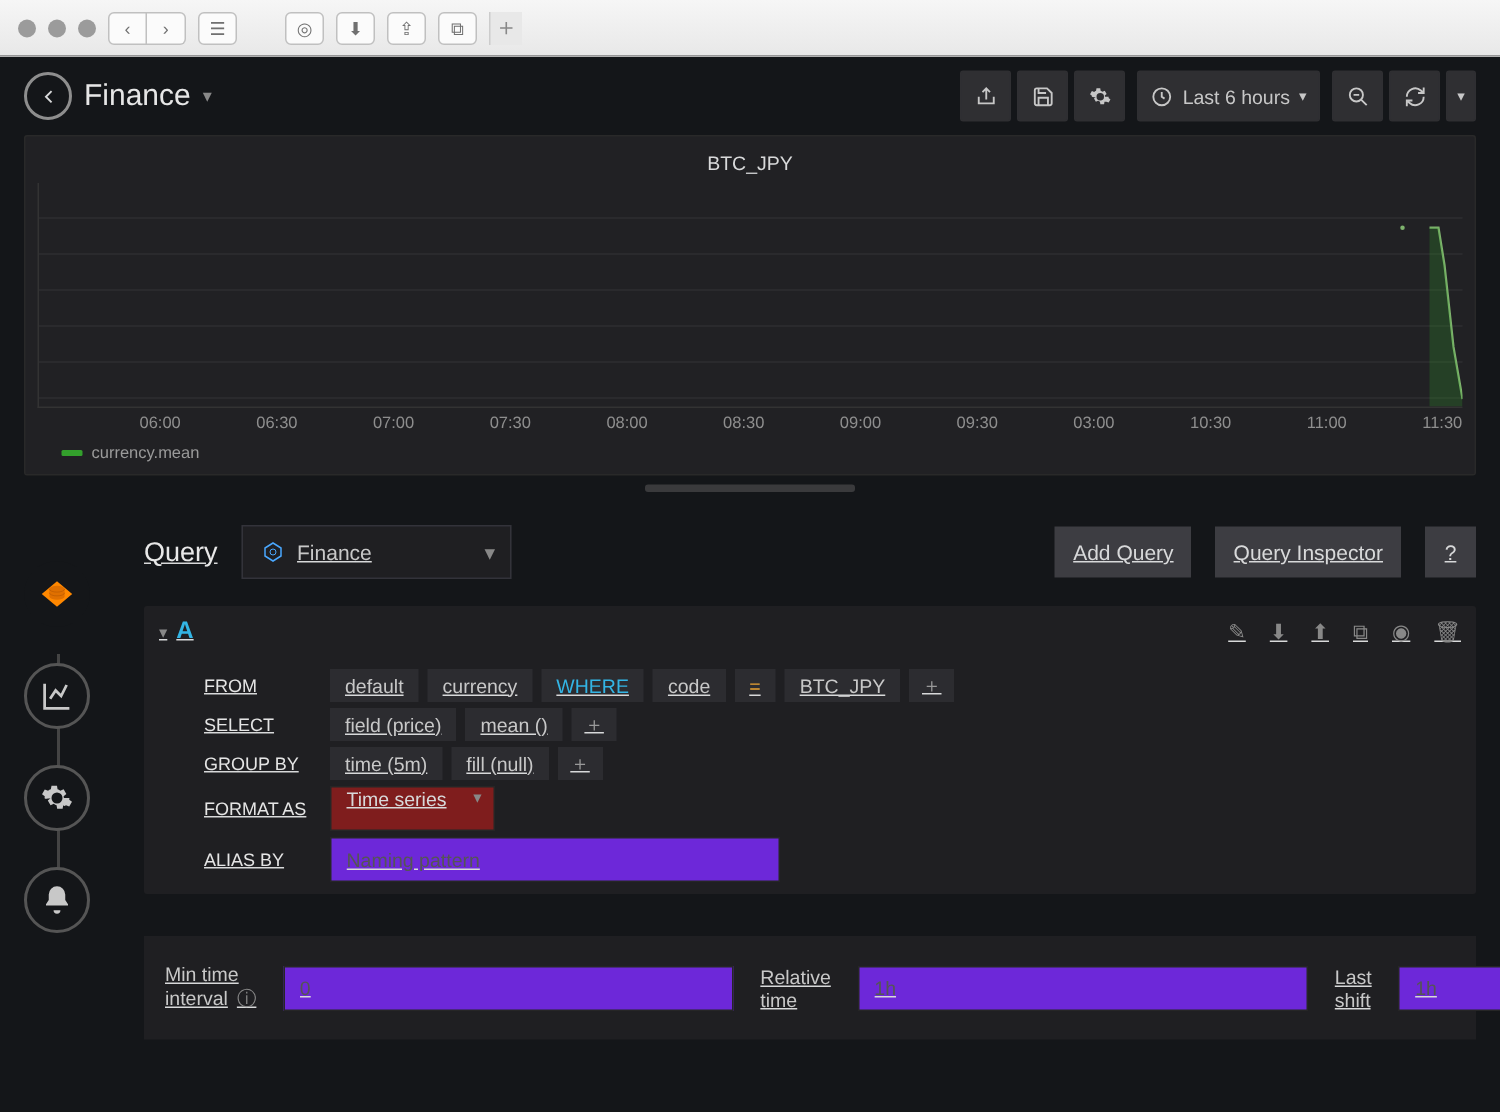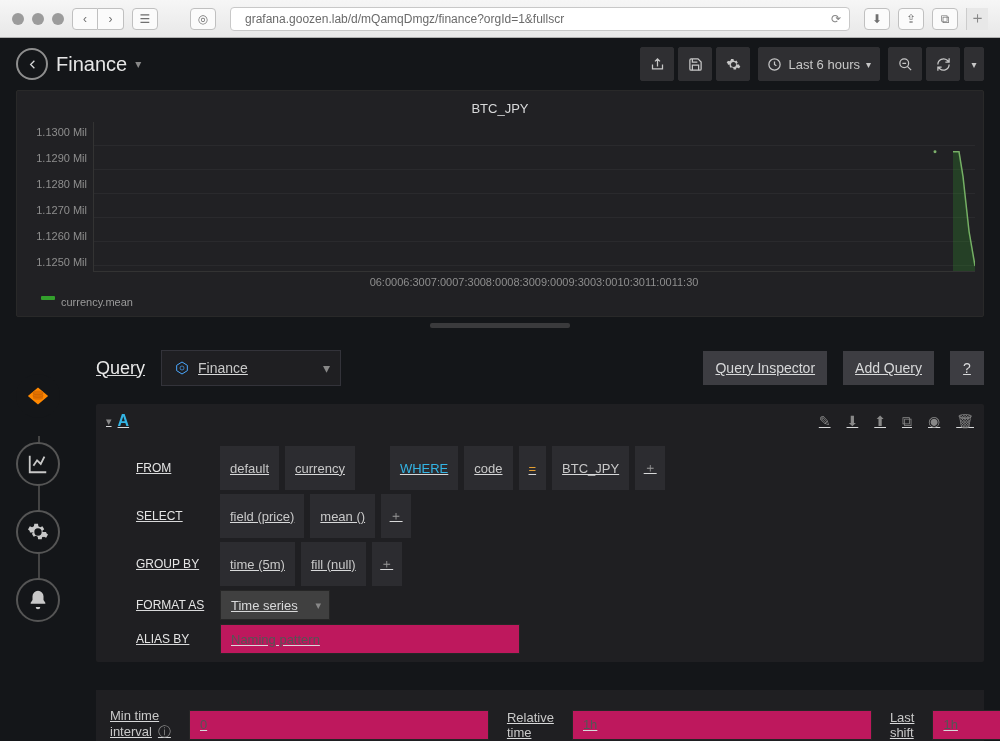--- a/index.html
+++ b/index.html
@@ -26,22 +26,22 @@
 .tbtn { height:34px; min-width:34px; background:#2f2f32; border:1px solid #2f2f32; border-radius:2px; display:flex; align-items:center; justify-content:center; padding:0 8px; color:#c7c7c7; font-size:13px; gap:6px;}
 .tbtngroup{display:flex;gap:4px;}
 
 
 .panel { margin:0 16px; background:#212124; border:1px solid #292929; border-radius:2px; padding:8px 8px 8px 8px; }
 .ptitle { text-align:center; font-size:13px; color:#d8d9da; padding:2px 0 6px 0; }
 .chart { position:relative; height:150px; display:flex; }
 .yaxis { width:68px; display:flex; flex-direction:column; justify-content:space-between; font-size:11px; color:#8e8e8e; text-align:right; padding-right:6px; padding-top:4px; padding-bottom:4px;}
 .plot { flex:1; border-left:1px solid #333; border-bottom:1px solid #333; position:relative; background:repeating-linear-gradient(to bottom,transparent 0,transparent 23px,#2a2a2d 23px,#2a2a2d 24px); }
 .line { position:absolute; right:0; top:0; width:50px; height:100%; }
-.xaxis { display:flex; padding-left:68px; font-size:11px; color:#8e8e8e; justify-content:center; margin-top:4px; }
-.legend { font-size:11px; color:#9a9a9a; padding:8px 0 0 16px; display:flex; gap:6px; align-items:flex-start;}
+.xaxis { display:flex; padding-left:68px; font-size:11px; color:#8e8e8e; justify-content:space-between; margin-top:4px; }
+.legend { font-size:11px; color:#9a9a9a; padding:8px 0 0 16px; display:flex; gap:6px; align-items:center;}
 .legend .sw{width:14px;height:4px;background:#33a02c;border-radius:1px;}
 .resize{margin:6px auto 0;width:140px;height:5px;background:#3a3a3c;border-radius:2px;}
 
 
 .editor { margin:22px 16px 0 96px;text-decoration:underline; }
 .qhead { display:flex; align-items:center; gap:16px; margin-bottom:18px; }
 .qhead h2{font-size:18px;font-weight:normal;color:#e8e8e8;}
 .dsselect { height:36px; background:#1f1f22; border:1px solid #33333a; padding:0 30px 0 12px; display:flex; align-items:center; gap:8px; color:#c8c8c8; font-size:14px; position:relative; min-width:180px;}
 .dsselect::after{content:'▾';position:absolute;right:10px;color:#888;}
 .dslogo{width:16px;height:16px;}
@@ -51,27 +51,27 @@
 .qrow { background:#1f1f22; border-radius:2px; margin-top:2px; }
 .qrowhead { height:34px; display:flex; align-items:center; padding:0 10px; gap:6px; }
 .qrowhead .caret{color:#888;font-size:11px;}
 .qrowhead .qname{color:#33b5e5;font-weight:bold;}
 .qrowhead .qicons{margin-left:auto;display:flex;gap:16px;color:#888;font-size:14px;}
 .qrowhead .qicons span{cursor:pointer;}
 
 .qbody { padding:4px 0 4px 34px; }
 .qline { display:flex; align-items:center; gap:6px; margin:4px 0; }
 .qlabel { width:84px; font-size:12px; color:#e5e5e5; font-weight:500; padding-left:6px;}
-.qtoken { height:44px; background:#2c2c30; padding:0 10px; display:flex; align-items:center; color:#c8c8c8; font-size:13px; }
-.qtoken.kw{color:#33b5e5;margin-left:29px;}
+.qtoken { height:22px; background:#2c2c30; padding:0 10px; display:flex; align-items:center; color:#c8c8c8; font-size:13px; }
+.qtoken.kw{color:#33b5e5;}
 .qtoken.op{color:#e5a033;}
 .qtoken.plus{width:30px;justify-content:center;color:#999;}
-.qselect{height:30px;background:#404040;border:1px solid #262626;padding:0 28px 0 10px;display:flex;align-items:center;color:#d8d9da;font-size:13px;min-width:110px;position:relative;}
+.qselect{height:30px;background:#7f1d1d;border:1px solid #262626;padding:0 28px 0 10px;display:flex;align-items:flex-start;color:#d8d9da;font-size:13px;min-width:110px;position:relative;}
 .qselect::after{content:'▾';position:absolute;right:8px;font-size:11px;color:#888;}
-.qinput{height:30px;background:#be185d;border:1px solid #262626;padding:0 10px;color:#d8d9da;font-size:13px;min-width:300px;}
+.qinput{height:30px;background:#6d28d9;border:1px solid #262626;padding:0 10px;color:#d8d9da;font-size:13px;min-width:300px;}
 .qinput::placeholder{color:#555;}
 
 .optbox { background:#1f1f22; margin-top:28px; padding:18px 14px; display:flex; gap:18px; align-items:center; }
 .optlbl{font-size:13px;color:#c8c8c8;}
 .optinfo{color:#888;margin-left:6px;}
 .optin{width:70px;}
 
 
 .siderail { position:absolute; left:16px; top:410px; display:flex; flex-direction:column; gap:0; align-items:center; }
 .siderail::before{content:'';position:absolute;left:50%;top:26px;bottom:26px;width:2px;background:#444;z-index:0;}
@@ -91,25 +91,20 @@
     <div class="dot y"></div>
     <div class="dot g"></div>
   </div>
   <div class="navgroup">
     <div class="navbtn">‹</div>
     <div class="navbtn">›</div>
   </div>
   <div class="navbtn">☰</div>
   <div style="flex:0 0 16px"></div>
   <div class="navbtn">◎</div>
-  <div class="url">
-    <span class="lock"></span>
-    <span>grafana.goozen.lab/d/mQamqDmgz/finance?orgId=1&amp;fullscr</span>
-    <span style="margin-left:auto;color:#888">⟳</span>
-  </div>
   <div class="navbtn">⬇</div>
   <div class="navbtn">⇪</div>
   <div class="navbtn">⧉</div>
   <div class="tabplus">＋</div>
 </div>
 
 <div class="gfhead">
   <div class="backbtn">
     <svg class="ico" viewBox="0 0 24 24" fill="none" stroke="#d8d9da" stroke-width="2">
         <path d="M15 18l-6-6 6-6"></path>
@@ -158,28 +153,20 @@
           <path d="M21 2v6h-6M3 22v-6h6M3 12a9 9 0 0115-6.7L21 8M21 12a9 9 0 01-15 6.7L3 16"></path>
         </svg>
       </div>
     <div class="tbtn" style="min-width:20px;padding:0 6px;font-size:10px">▾</div>
   </div>
 </div>
 
 <div class="panel">
   <div class="ptitle">BTC_JPY</div>
   <div class="chart">
-    <div class="yaxis">
-      <span>1.1300 Mil</span>
-      <span>1.1290 Mil</span>
-      <span>1.1280 Mil</span>
-      <span>1.1270 Mil</span>
-      <span>1.1260 Mil</span>
-      <span>1.1250 Mil</span>
-    </div>
     <div class="plot">
       <svg class="line" viewBox="0 0 50 150" preserveAspectRatio="none">
         <circle cx="10" cy="30" r="1.5" fill="#7eb26d"></circle>
         <polyline points="28,30 34,30 38,55 44,110 50,145" fill="none" stroke="#7eb26d" stroke-width="1.5"></polyline>
         <polyline points="28,150 28,30 34,30 38,55 44,110 50,145 50,150" fill="#33a02c" fill-opacity="0.25" stroke="none"></polyline>
       </svg>
     </div>
   </div>
   <div class="xaxis">
     <span>06:00</span>
@@ -233,22 +220,22 @@
   <div class="qhead">
     <h2>Query</h2>
     <div class="dsselect">
       <svg class="dslogo" viewBox="0 0 24 24">
           <path fill="none" stroke="#4aa8ff" stroke-width="1.5" d="M12 3l8 5v8l-8 5-8-5V8z"></path>
           <circle cx="12" cy="12" r="3" fill="none" stroke="#4aa8ff"></circle>
         </svg>
       <span>Finance</span>
     </div>
     <div class="spacer"></div>
+    <button class="qhbtn">Add Query</button>
     <button class="qhbtn">Query Inspector</button>
-    <button class="qhbtn">Add Query</button>
     <button class="qhbtn icon">?</button>
   </div>
 
   <div class="qrow">
     <div class="qrowhead">
       <span class="caret">▾</span>
       <span class="qname">A</span>
       <div class="qicons">
         <span>✎</span>
         <span>⬇</span>

